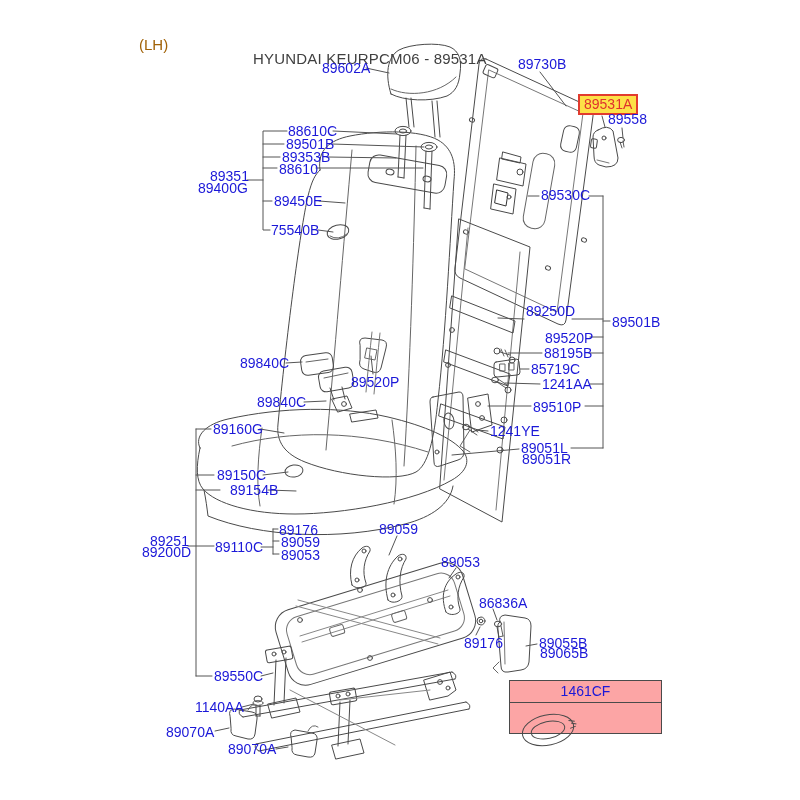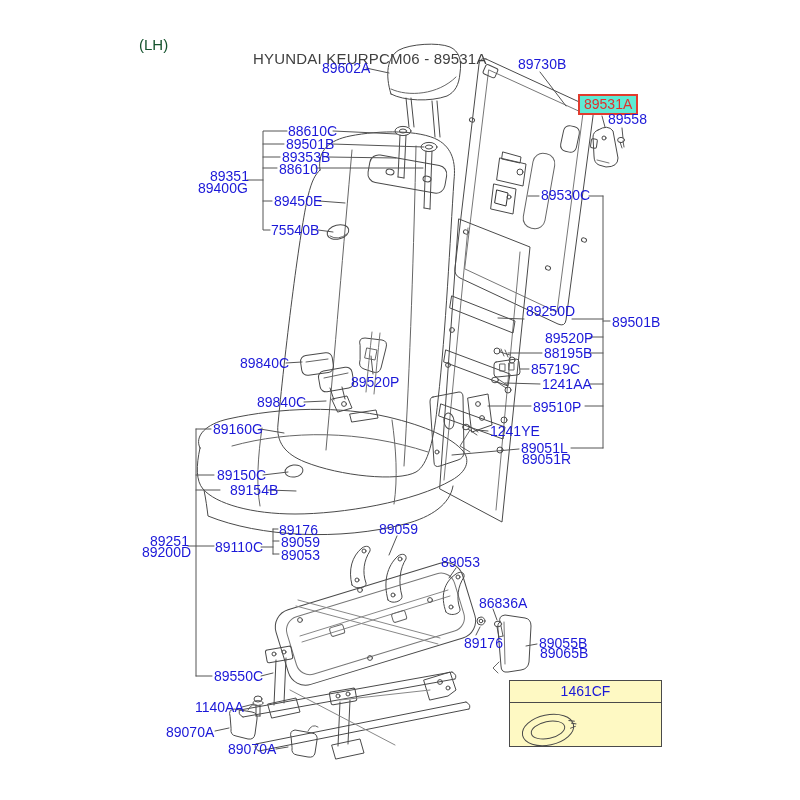--- a/index.html
+++ b/index.html
@@ -1,25 +1,25 @@
 <!DOCTYPE html>
 <html><head>
 <meta charset="utf-8">
 <style>
   html,body{margin:0;padding:0;background:#fff;}
   .stage{position:relative;width:800px;height:800px;background:#ffffff;overflow:hidden;
          font-family:"Liberation Sans", sans-serif;}
   .stage svg.art{position:absolute;left:0;top:0;}
-  .side-label{position:absolute;left:139px;top:36px;font-size:15px;color:#14532d;}
+  .side-label{position:absolute;left:139px;top:36px;font-size:15px;color:#a16207;}
   .diagram-title{position:absolute;left:253px;top:50px;font-size:15px;color:#404040;letter-spacing:.2px;}
   .part-label{position:absolute;font-size:14px;line-height:15px;color:#1b18d8;white-space:nowrap;cursor:pointer;}
-  .part-label.highlight{color:#e0312d;background:#5eead4;border:2px solid #e23b2e;
+  .part-label.highlight{color:#e0312d;background:#fde047;border:2px solid #e23b2e;
                         padding:1px 4px;line-height:15px;}
-  .ref-table{position:absolute;left:509px;top:680px;width:153px;height:67px;
-             border:1.5px solid #4a4a4a;display:flex;box-sizing:border-box;background:#fef9c3;}
+  .ref-table{position:absolute;left:509px;top:680px;width:153px;height:54px;
+             border:1.5px solid #4a4a4a;display:flex;box-sizing:border-box;background:#fca5a5;}
   .ref-col{flex:1;display:flex;flex-direction:column;min-width:0;}
   .ref-col + .ref-col{border-left:1.5px solid #4a4a4a;}
   .ref-hdr{height:21px;border-bottom:1.5px solid #4a4a4a;text-align:center;
            font-size:14px;line-height:21px;color:#1b18d8;cursor:pointer;}
   .ref-cell{flex:1;position:relative;}
   .ref-cell svg{position:absolute;left:0;top:0;}
 </style>
 </head>
 <body>
 

